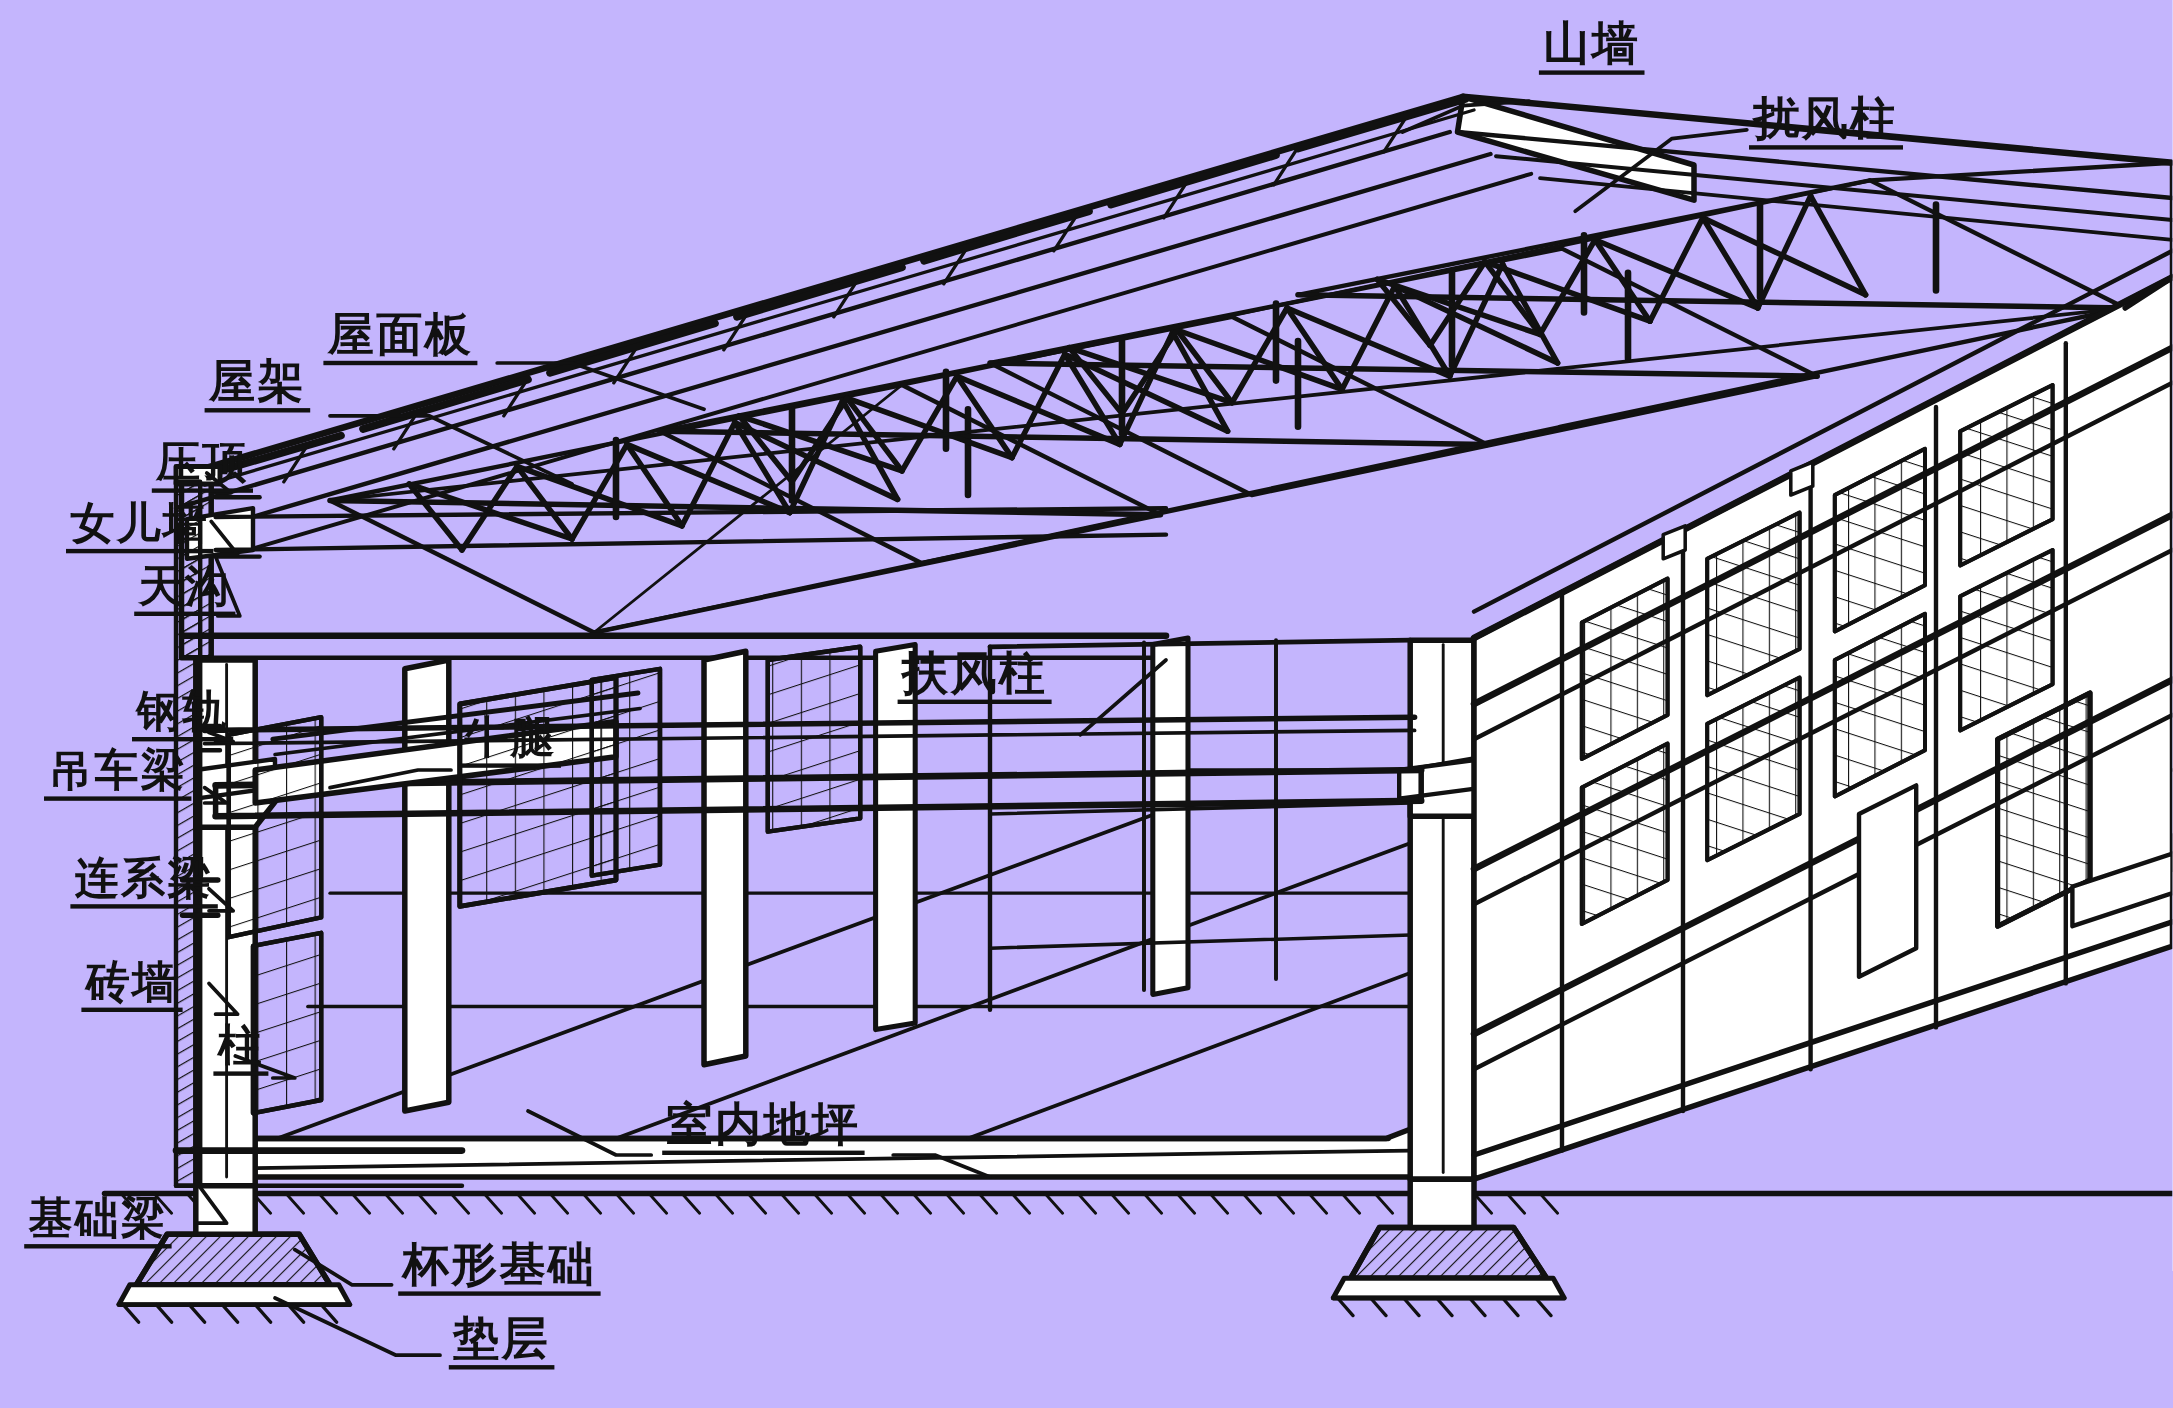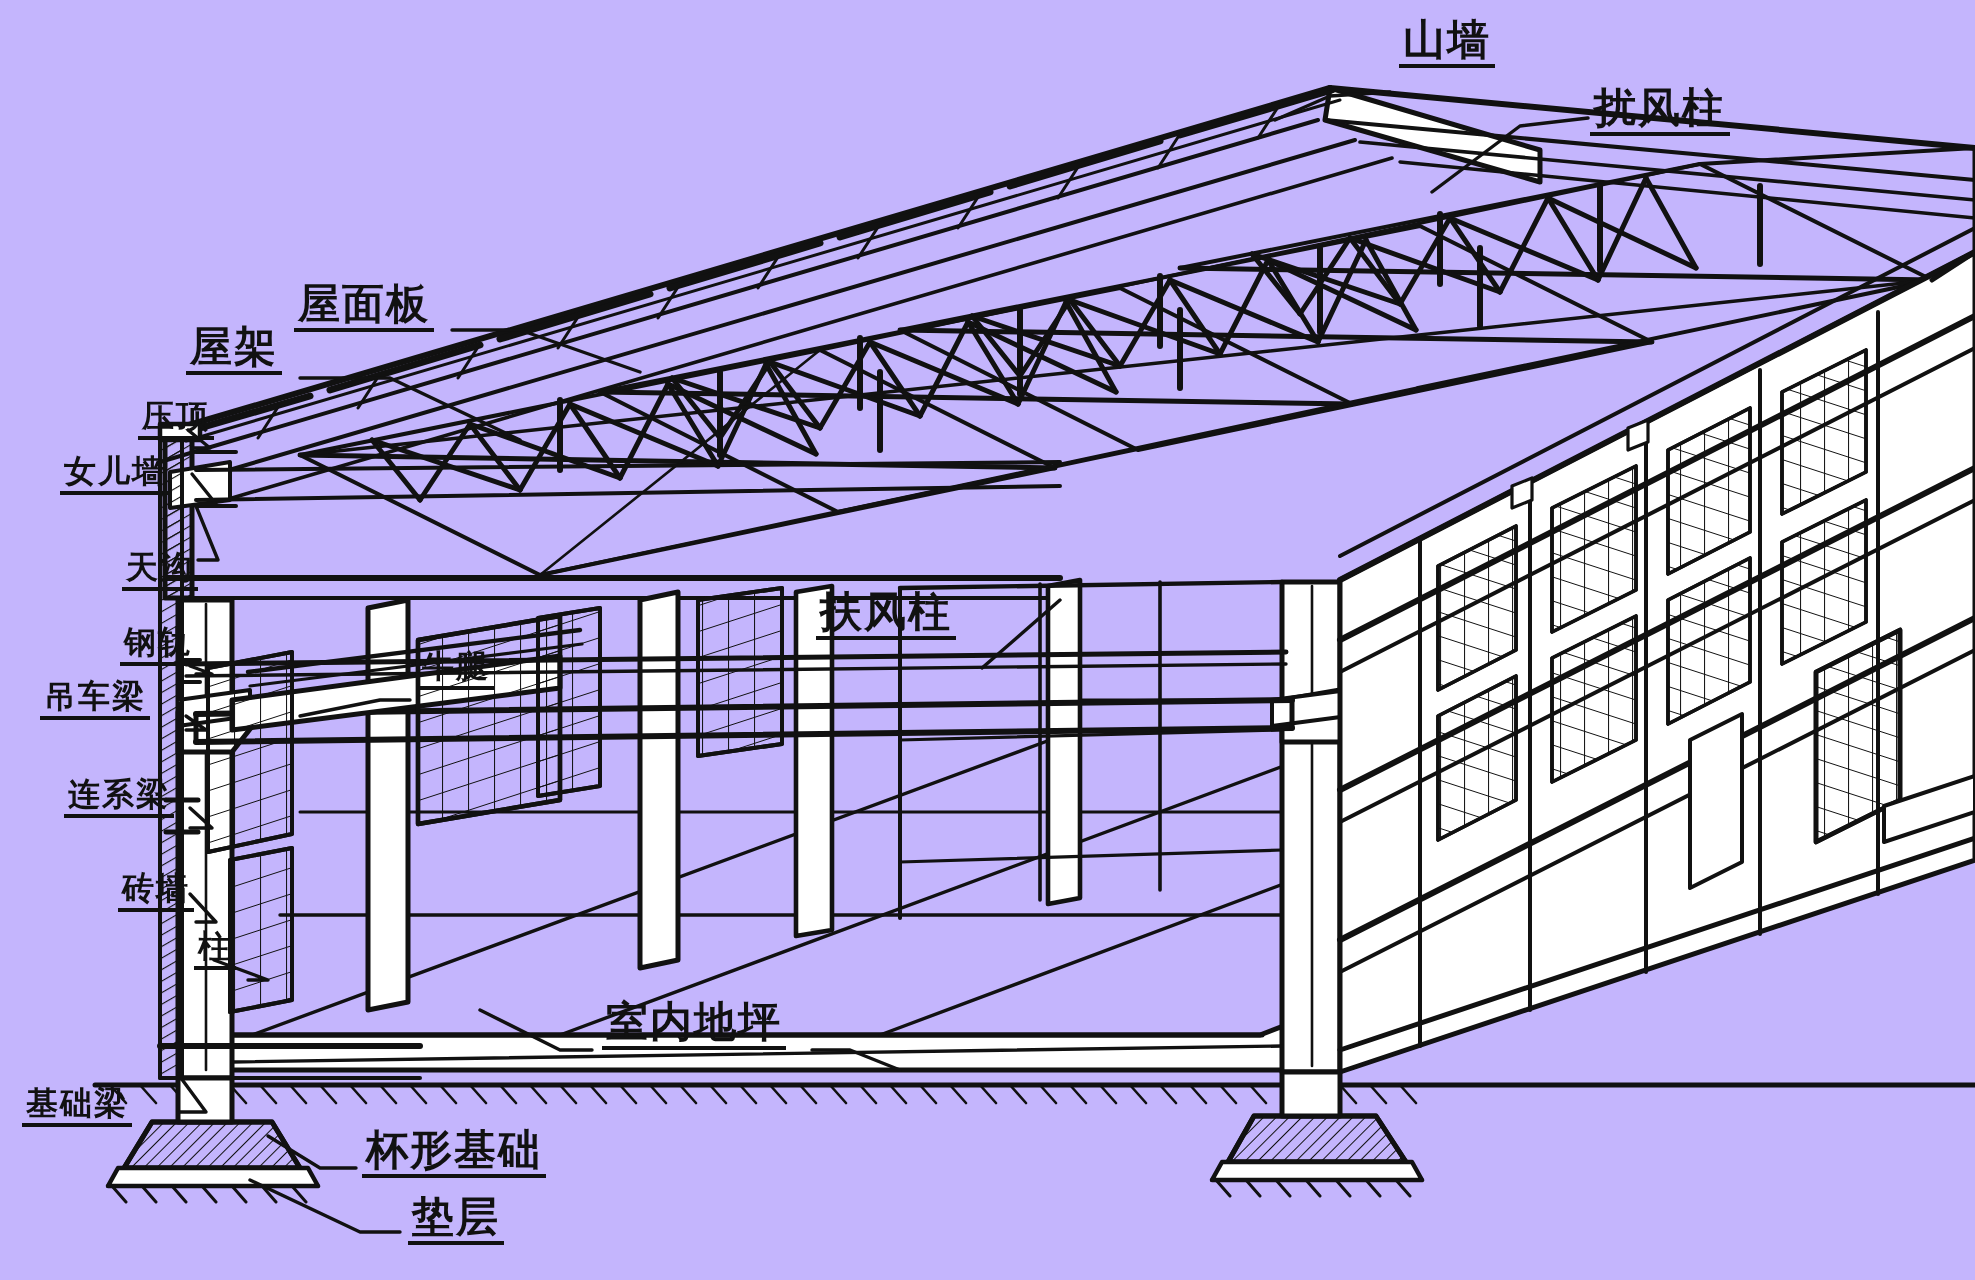--- a/index.html
+++ b/index.html
@@ -33,21 +33,21 @@
     font-family: "DejaVu Sans", "Liberation Sans", sans-serif;
     font-weight: 700;
     color: #111111;
     white-space: nowrap;
     letter-spacing: 2px;
     border-bottom: 4px solid #111111;
     padding: 0 4px 2px 4px;
     line-height: 1.05;
   }
   .lbl-lg { font-size: 42px; }
-  .lbl-md { font-size: 32px; }
+  .lbl-md { font-size: 40px; }
 </style>
 </head>
 <body>
 
 <div id="diagram-root">
 
   <svg id="drawing-svg" viewBox="0 0 1975 1280">
     <defs>
       <pattern id="hatch" width="14" height="14" patternUnits="userSpaceOnUse" patternTransform="rotate(45)">
         <line x1="0" y1="0" x2="0" y2="14" stroke="#111" stroke-width="2.5"></line>
@@ -391,29 +391,29 @@
   <div class="callout-label lbl-lg" style="left:1590px; top:42px;margin-top:44px;">扰风柱</div>
 
   <div class="callout-label lbl-lg" style="left:294px; top:282px;">屋面板</div>
 
   <div class="callout-label lbl-lg" style="left:186px; top:325px;">屋架</div>
 
   <div class="callout-label lbl-md" style="left:138px; top:400px;">压顶</div>
 
   <div class="callout-label lbl-md" style="left:60px; top:455px;">女儿墙</div>
 
-  <div class="callout-label lbl-md" style="left:122px; top:512px;margin-top:39px;">天沟</div>
+  <div class="callout-label lbl-md" style="left:122px; top:512px;">天沟</div>
 
   <div class="callout-label lbl-md" style="left:120px; top:626px;">钢轨</div>
 
   <div class="callout-label lbl-md" style="left:40px; top:680px;">吊车梁</div>
 
   <div class="callout-label lbl-md" style="left:64px; top:778px;">连系梁</div>
 
-  <div class="callout-label lbl-md" style="left:74px; top:872px;margin-left:44px;">砖墙</div>
+  <div class="callout-label lbl-md" style="left:74px; top:872px;">砖墙</div>
 
   <div class="callout-label lbl-md" style="left:194px; top:930px;">柱</div>
 
   <div class="callout-label lbl-md" style="left:418px; top:650px;text-align:right;">牛腿</div>
 
   <div class="callout-label lbl-lg" style="left:816px; top:590px;">扶风柱</div>
 
   <div class="callout-label lbl-lg" style="left:602px; top:1000px;">室内地坪</div>
 
   <div class="callout-label lbl-md" style="left:22px; top:1087px;">基础梁</div>

